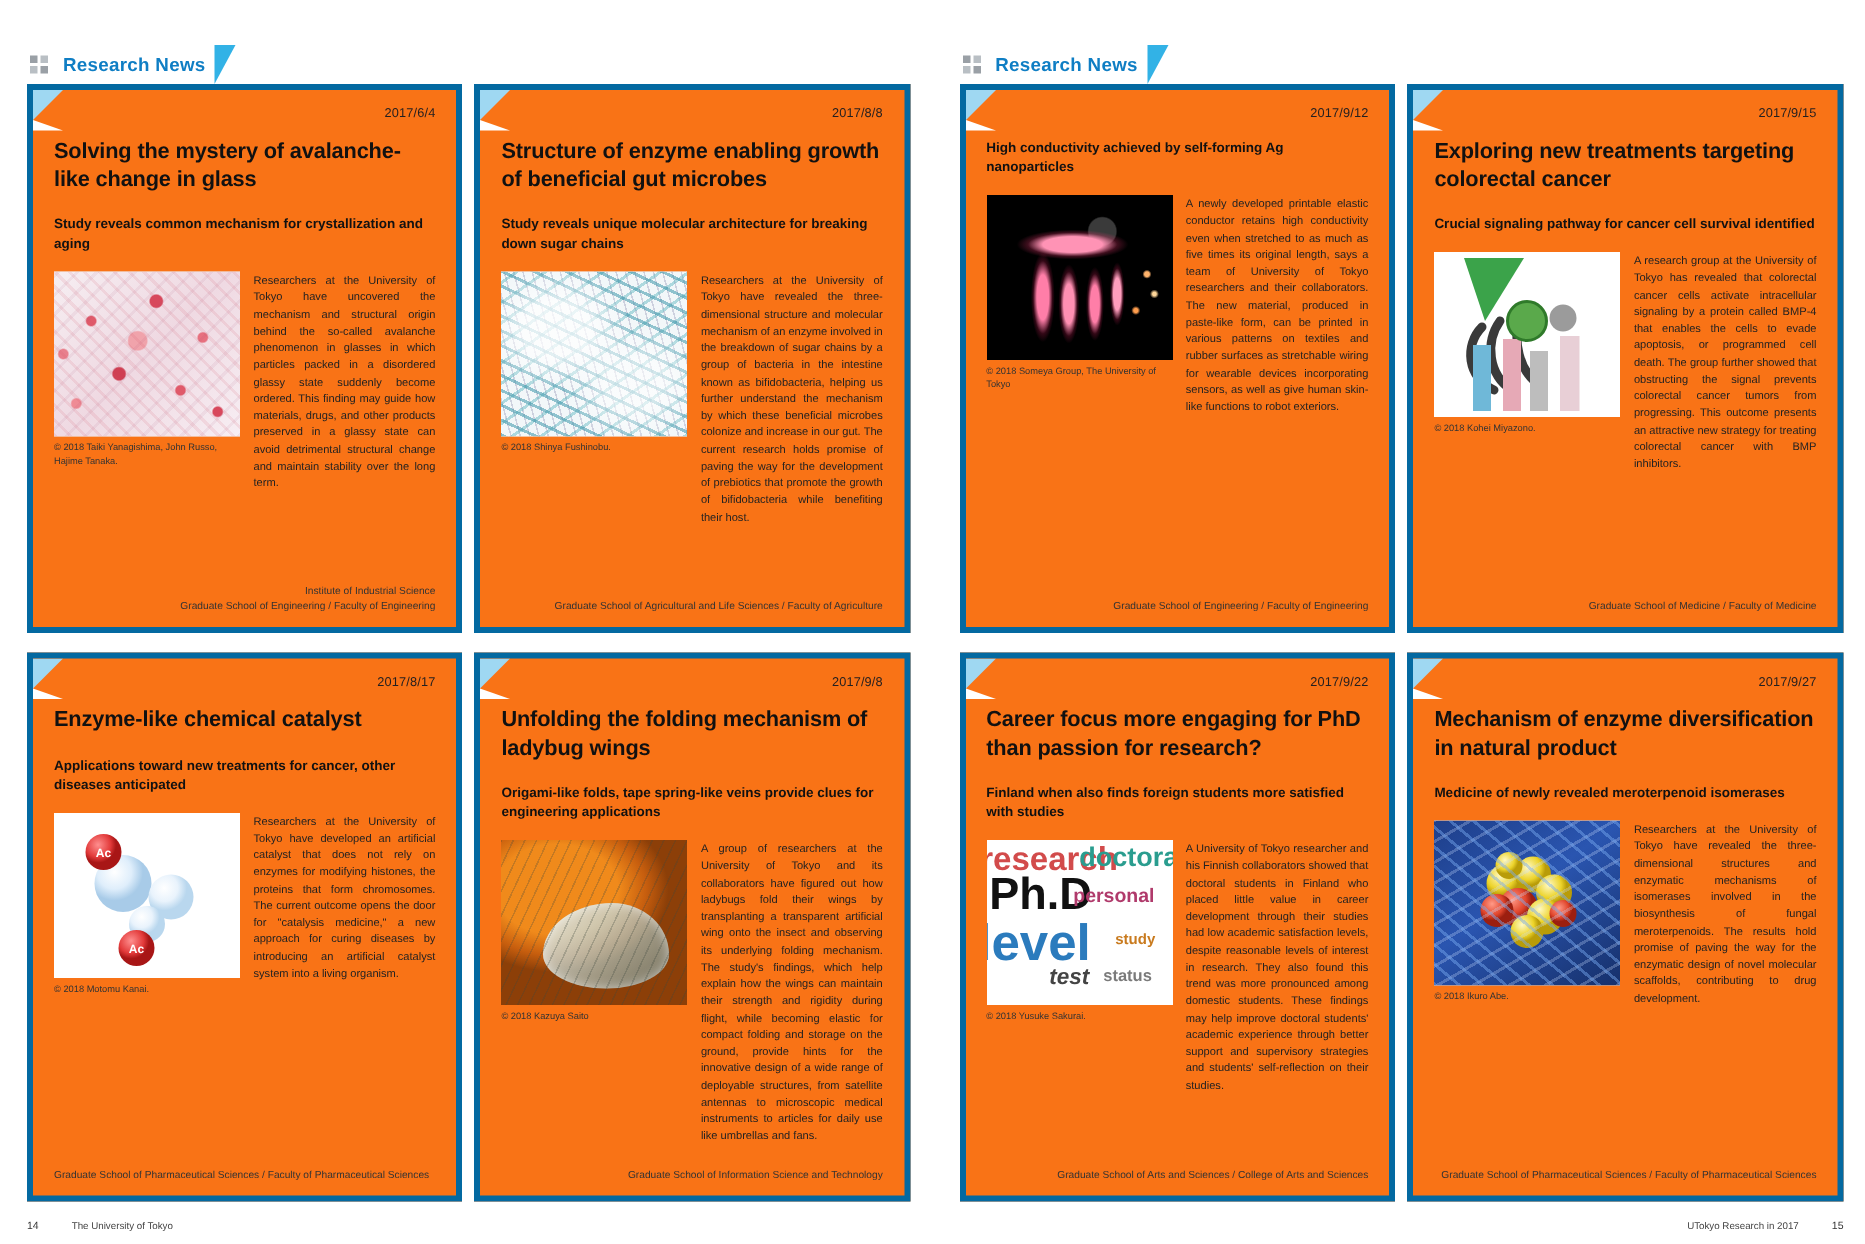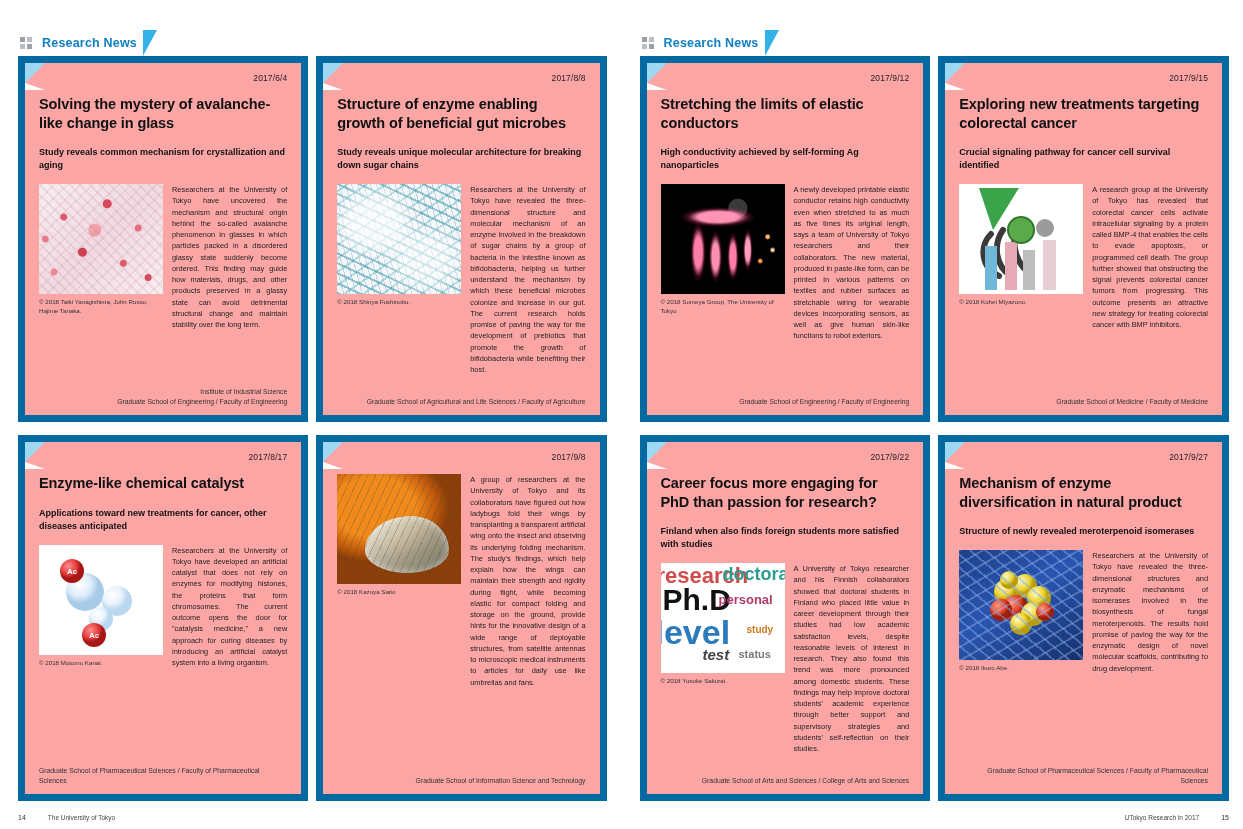--- a/index.html
+++ b/index.html
@@ -102,22 +102,22 @@
     right: 14px;
     top: 56px;
     bottom: 28px;
     display: grid;
     grid-template-columns: 1fr 1fr;
     grid-template-rows: 1fr 1fr;
     gap: 13px 8px;
   }
   .card {
     position: relative;
-    background: #fca5a5;
-    border: 7px solid #0369a1;
+    background: #f97316;
+    border: 4px solid #0369a1;
     box-shadow: 0 0 0 0 transparent;
     padding: 0;
     box-sizing: border-box;
     overflow: hidden;
   }
   .card-corner {
     position: absolute;
     left: 0; top: 0;
     width: 0; height: 0;
     border-top: 20px solid #9fd8f2;
@@ -451,20 +451,22 @@
           </div>
           <div class="card-foot left-al">Graduate School of Pharmaceutical Sciences / Faculty of Pharmaceutical Sciences</div>
         </div>
       </div>
 
       <div class="card">
         <div class="card-corner"></div>
         <div class="card-corner-fold"></div>
         <div class="card-inner">
           <div class="card-date">2017/9/8</div>
+          <h2 class="card-title">Unfolding the folding mechanism of ladybug wings</h2>
+          <p class="card-sub">Origami-like folds, tape spring-like veins provide clues for engineering applications</p>
           <div class="card-body">
             <div class="fig">
               <div class="fig-img">
                 <div class="art art-ladybug"></div>
               </div>
               <div class="fig-cap">© 2018 Kazuya Saito</div>
             </div>
             <div class="card-text">A group of researchers at the University of Tokyo and its collaborators have figured out how ladybugs fold their wings by transplanting a transparent artificial wing onto the insect and observing its underlying folding mechanism. The study's findings, which help explain how the wings can maintain their strength and rigidity during flight, while becoming elastic for compact folding and storage on the ground, provide hints for the innovative design of a wide range of deployable structures, from satellite antennas to microscopic medical instruments to articles for daily use like umbrellas and fans.</div>
           </div>
           <div class="card-foot">Graduate School of Information Science and Technology</div>
@@ -496,21 +498,20 @@
     </div>
     <div class="run-url">https://www.u-tokyo.ac.jp/en/utokyo-research/</div>
 
     <div class="grid">
 
       <div class="card">
         <div class="card-corner"></div>
         <div class="card-corner-fold"></div>
         <div class="card-inner">
           <div class="card-date">2017/9/12</div>
-          <h2 class="card-title">Stretching the limits of elastic conductors</h2>
           <p class="card-sub">High conductivity achieved by self-forming Ag nanoparticles</p>
           <div class="card-body">
             <div class="fig">
               <div class="fig-img">
                 <div class="art art-conductor"></div>
               </div>
               <div class="fig-cap">© 2018 Someya Group, The University of Tokyo</div>
             </div>
             <div class="card-text">A newly developed printable elastic conductor retains high conductivity even when stretched to as much as five times its original length, says a team of University of Tokyo researchers and their collaborators. The new material, produced in paste-like form, can be printed in various patterns on textiles and rubber surfaces as stretchable wiring for wearable devices incorporating sensors, as well as give human skin-like functions to robot exteriors.</div>
           </div>
@@ -579,21 +580,21 @@
           <div class="card-foot">Graduate School of Arts and Sciences / College of Arts and Sciences</div>
         </div>
       </div>
 
       <div class="card">
         <div class="card-corner"></div>
         <div class="card-corner-fold"></div>
         <div class="card-inner">
           <div class="card-date">2017/9/27</div>
           <h2 class="card-title">Mechanism of enzyme diversification in natural product</h2>
-          <p class="card-sub">Structure of newly revealed meroterpenoid isomerases</p>
+          <p class="card-sub">Medicine of newly revealed meroterpenoid isomerases</p>
           <div class="card-body">
             <div class="fig">
               <div class="fig-img">
                 <div class="art art-mero">
                   <svg viewBox="0 0 124 110" width="124" height="110">
                     <defs>
                       <radialGradient id="ysp" cx="35%" cy="30%">
                         <stop offset="0%" stop-color="#fff9c4"></stop>
                         <stop offset="70%" stop-color="#ecd32a"></stop>
                         <stop offset="100%" stop-color="#b99c08"></stop>

